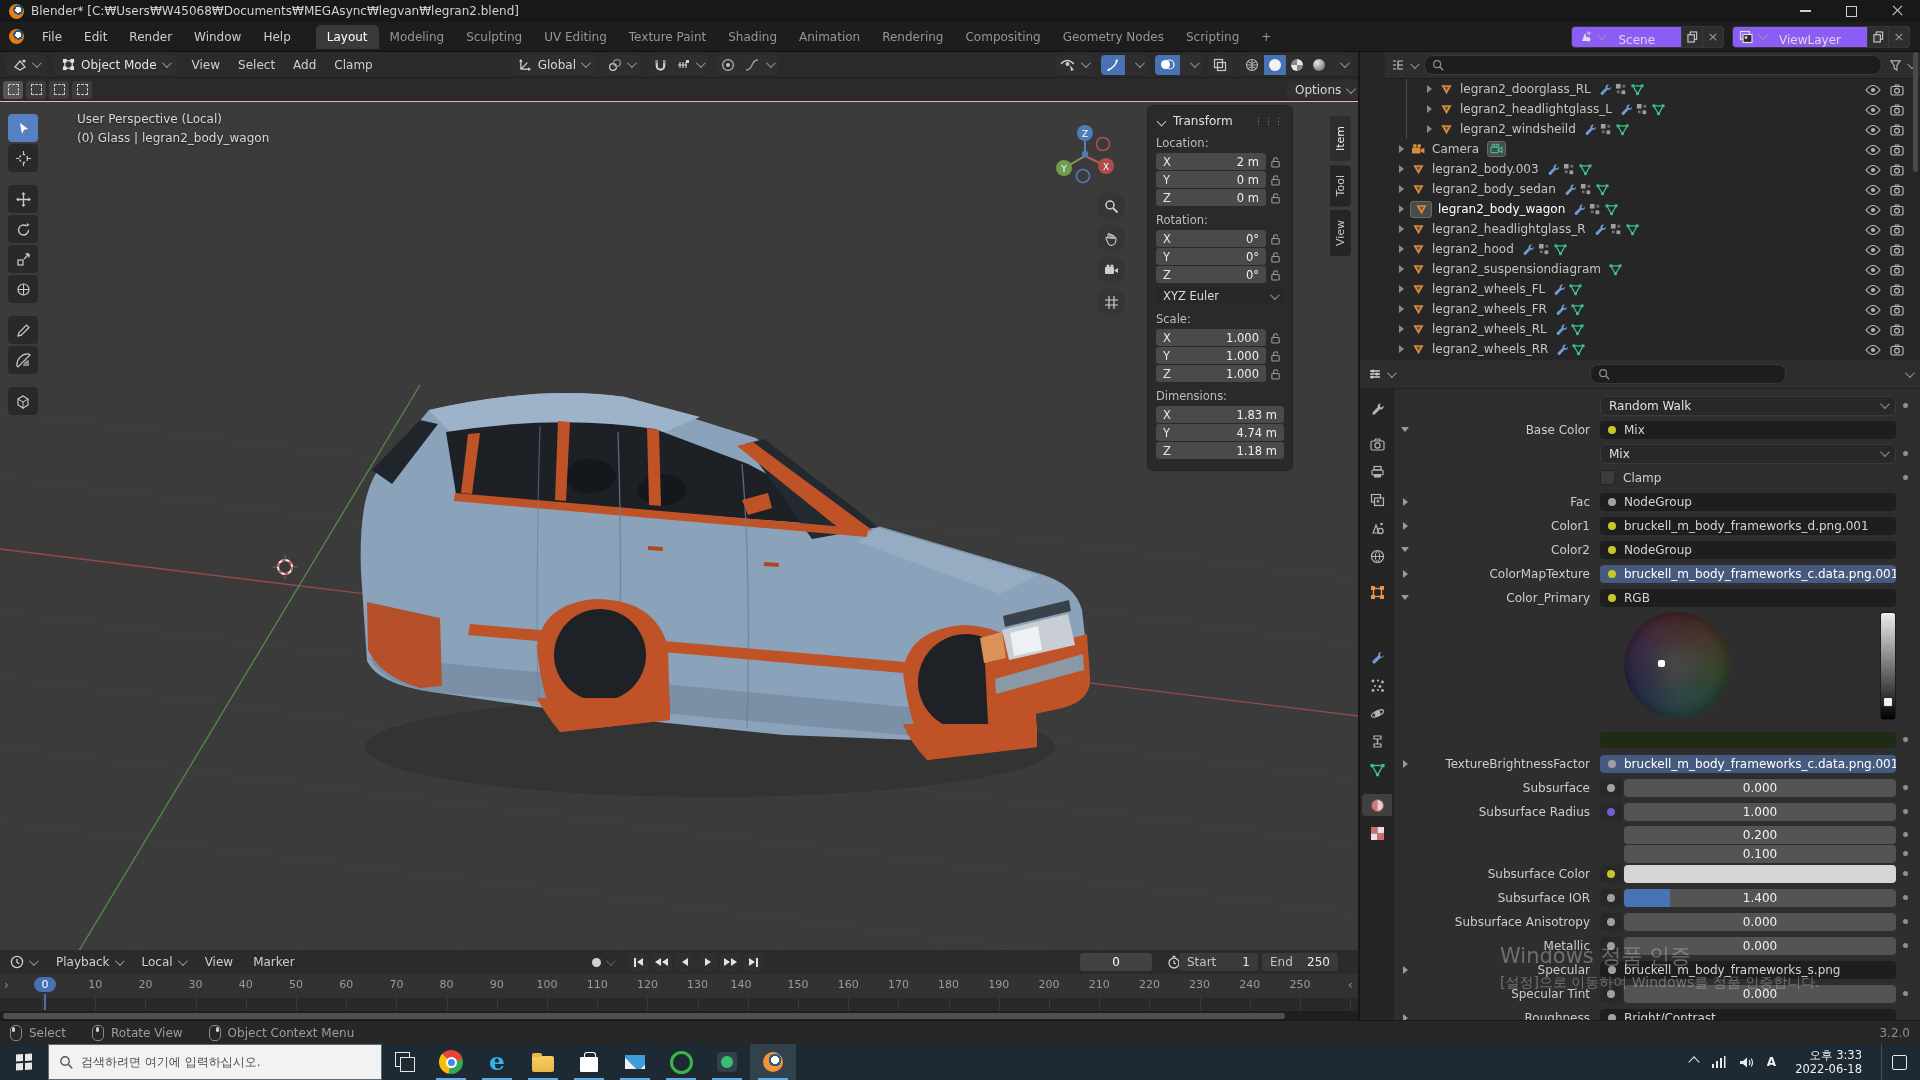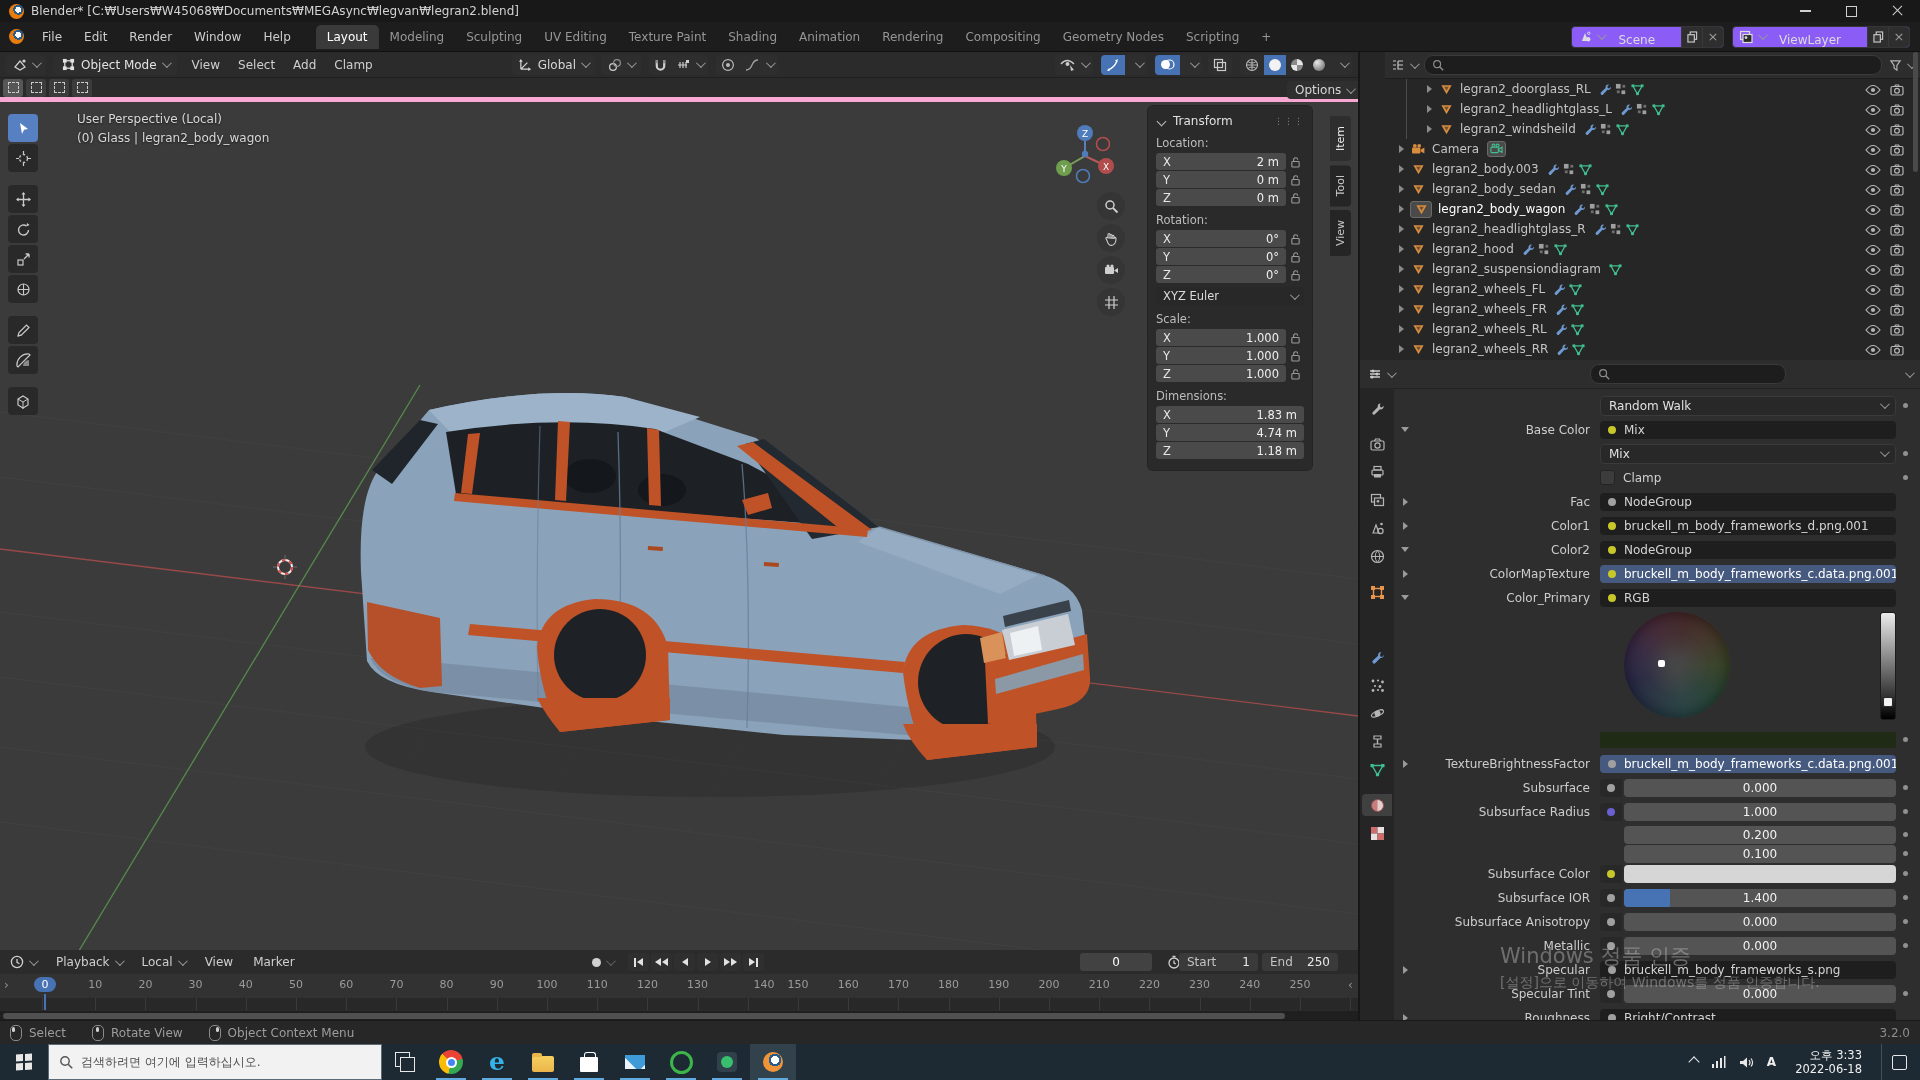--- a/index.html
+++ b/index.html
@@ -33,38 +33,38 @@
   
   .vph{position:absolute;left:0;top:52px;width:1358px;height:26px;background:#2b2b2b;display:flex;align-items:center;border-bottom:1px solid #202020;box-sizing:border-box;}
   .vbtn{display:flex;align-items:center;background:#2e2e2e;border-radius:4px;height:20px;padding:0 7px;margin-left:6px;color:#d6d6d6;}
   .vmenu{padding:0 9px;color:#cfcfcf;}
   .modebox{display:flex;align-items:center;background:#2e2e2e;height:20px;border-radius:4px;padding:0 8px;margin-left:8px;color:#e2e2e2;}
   .hgrp{display:flex;align-items:center;background:#2e2e2e;border-radius:4px;height:20px;margin-left:8px;overflow:hidden;}
   .hgrp .cell{display:flex;align-items:center;justify-content:center;height:100%;padding:0 5px;}
   .cell.on{background:#4772b3;}
   .sph{width:12px;height:12px;border-radius:50%;display:inline-block;}
   
-  .toolrow{position:absolute;left:0;top:78px;width:1498px;height:24px;background:#2a2a2a;border-bottom:5px solid #f9a8d4;box-sizing:border-box;display:flex;align-items:center;}
+  .toolrow{position:absolute;left:0;top:78px;width:1498px;height:24px;background:#2a2a2a;border-bottom:1px solid #f9a8d4;box-sizing:border-box;display:flex;align-items:center;}
   .selmode{width:20px;height:18px;border-radius:3px;background:#3c3c3c;margin-left:3px;display:flex;align-items:center;justify-content:center;}
   .selmode.on{background:#565656;}
   .selmode i{width:9px;height:9px;border:1px dashed #c9c9c9;display:block;}
   .optbtn{position:absolute;left:1287px;top:3px;display:flex;align-items:center;color:#d6d6d6;background:#2f2f2f;border-radius:4px;height:18px;padding:0 8px;}
   
   .canvas{position:absolute;left:0;top:102px;width:1358px;height:848px;background:#3b3b3b;overflow:hidden;}
   .vpinfo{position:absolute;left:77px;top:8px;color:#d8d8d8;text-shadow:0 1px 2px rgba(0,0,0,.55);line-height:19px;font-size:12px;}
   
   .ltools{position:absolute;left:8px;top:12px;display:flex;flex-direction:column;gap:2px;}
   .ltool{width:30px;height:28px;background:rgba(40,40,40,.92);border-radius:4px;display:flex;align-items:center;justify-content:center;color:#c9c9c9;}
   .ltool.active{background:#5680c2;color:#fff;}
   .lgap{height:9px;}
   
   .gizmo{position:absolute;left:1053px;top:22px;}
   .navbtn{position:absolute;left:1097px;width:28px;height:28px;border-radius:50%;background:rgba(50,50,50,.55);display:flex;align-items:center;justify-content:center;color:#cfcfcf;}
   
-  .npanel{position:absolute;left:1148px;top:4px;width:164px;background:rgba(42,42,42,.96);border-radius:5px;padding:6px 8px 10px;box-sizing:border-box;box-shadow:0 0 0 1px rgba(20,20,20,.6);}
+  .npanel{position:absolute;left:1148px;top:4px;width:144px;background:rgba(42,42,42,.96);border-radius:5px;padding:6px 8px 10px;box-sizing:border-box;box-shadow:0 0 0 1px rgba(20,20,20,.6);}
   .nphead{display:flex;align-items:center;color:#e0e0e0;font-size:12px;margin:2px 0 8px;}
   .nphead .cv{transform:rotate(45deg);margin-right:8px;margin-left:2px;}
   .grip{margin-left:auto;color:#7a7a7a;font-size:9px;letter-spacing:1px;}
   .nplabel{color:#bdbdbd;margin:7px 0 3px;font-size:11.5px;}
   .nrow{display:flex;align-items:center;margin-bottom:1px;}
   .nfield{flex:1;display:flex;align-items:center;background:#4a4a4a;border-radius:3px;height:17px;padding:0 7px;color:#efefef;font-size:11.5px;}
   .nfield .ax{color:#e6e6e6;} .nfield .nv{margin-left:auto;}
   .nlock{width:18px;display:flex;justify-content:center;flex:none;}
   .npselect{display:flex;align-items:center;background:#282828;border-radius:3px;height:18px;padding:0 7px;color:#dadada;margin:4px 0 2px;font-size:11.5px;}
   .npselect .cv{margin-left:auto;}
@@ -1846,21 +1846,21 @@
         <span class="tick" style="left: 245.8px;">40</span>
         <span class="tick" style="left: 296px;">50</span>
         <span class="tick" style="left: 346.2px;">60</span>
         <span class="tick" style="left: 396.4px;">70</span>
         <span class="tick" style="left: 446.6px;">80</span>
         <span class="tick" style="left: 496.8px;">90</span>
         <span class="tick" style="left: 547px;">100</span>
         <span class="tick" style="left: 597.2px;">110</span>
         <span class="tick" style="left: 647.4px;">120</span>
         <span class="tick" style="left: 697.6px;">130</span>
-        <span class="tick" style="left: 764px;">140</span>
+        <span class="tick" style="left: 741px;">140</span>
         <span class="tick" style="left: 798px;">150</span>
         <span class="tick" style="left: 848.2px;">160</span>
         <span class="tick" style="left: 898.4px;">170</span>
         <span class="tick" style="left: 948.6px;">180</span>
         <span class="tick" style="left: 998.8px;">190</span>
         <span class="tick" style="left: 1049px;">200</span>
         <span class="tick" style="left: 1099.2px;">210</span>
         <span class="tick" style="left: 1149.4px;">220</span>
         <span class="tick" style="left: 1199.6px;">230</span>
         <span class="tick" style="left: 1249.8px;">240</span>

